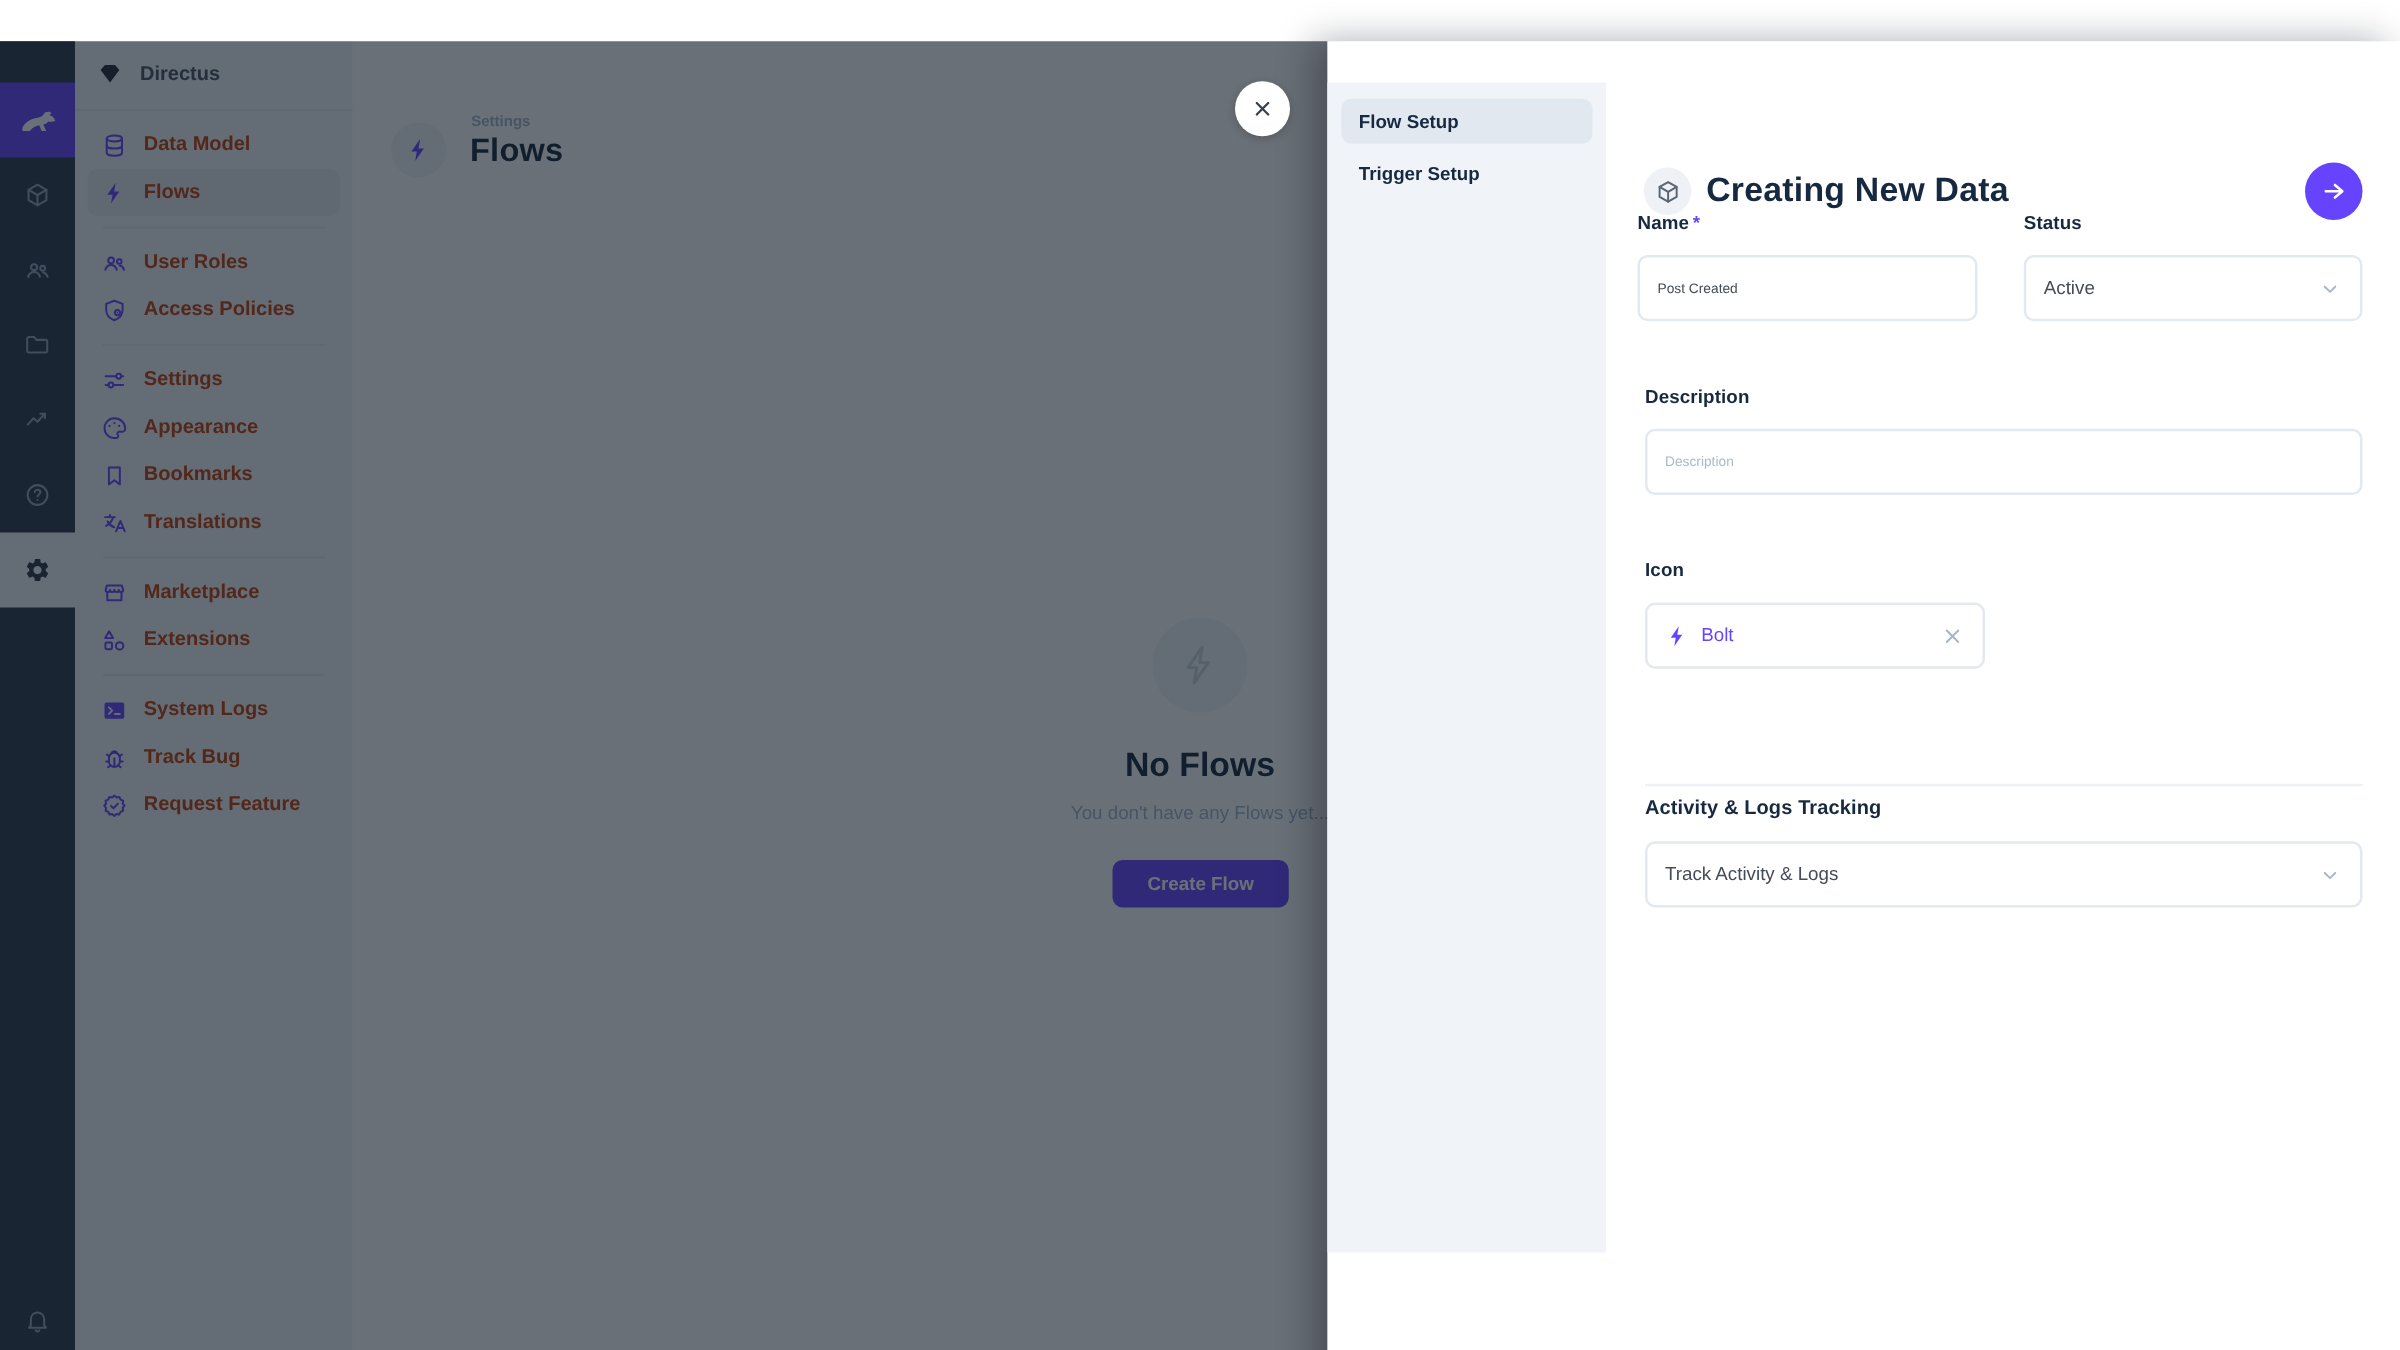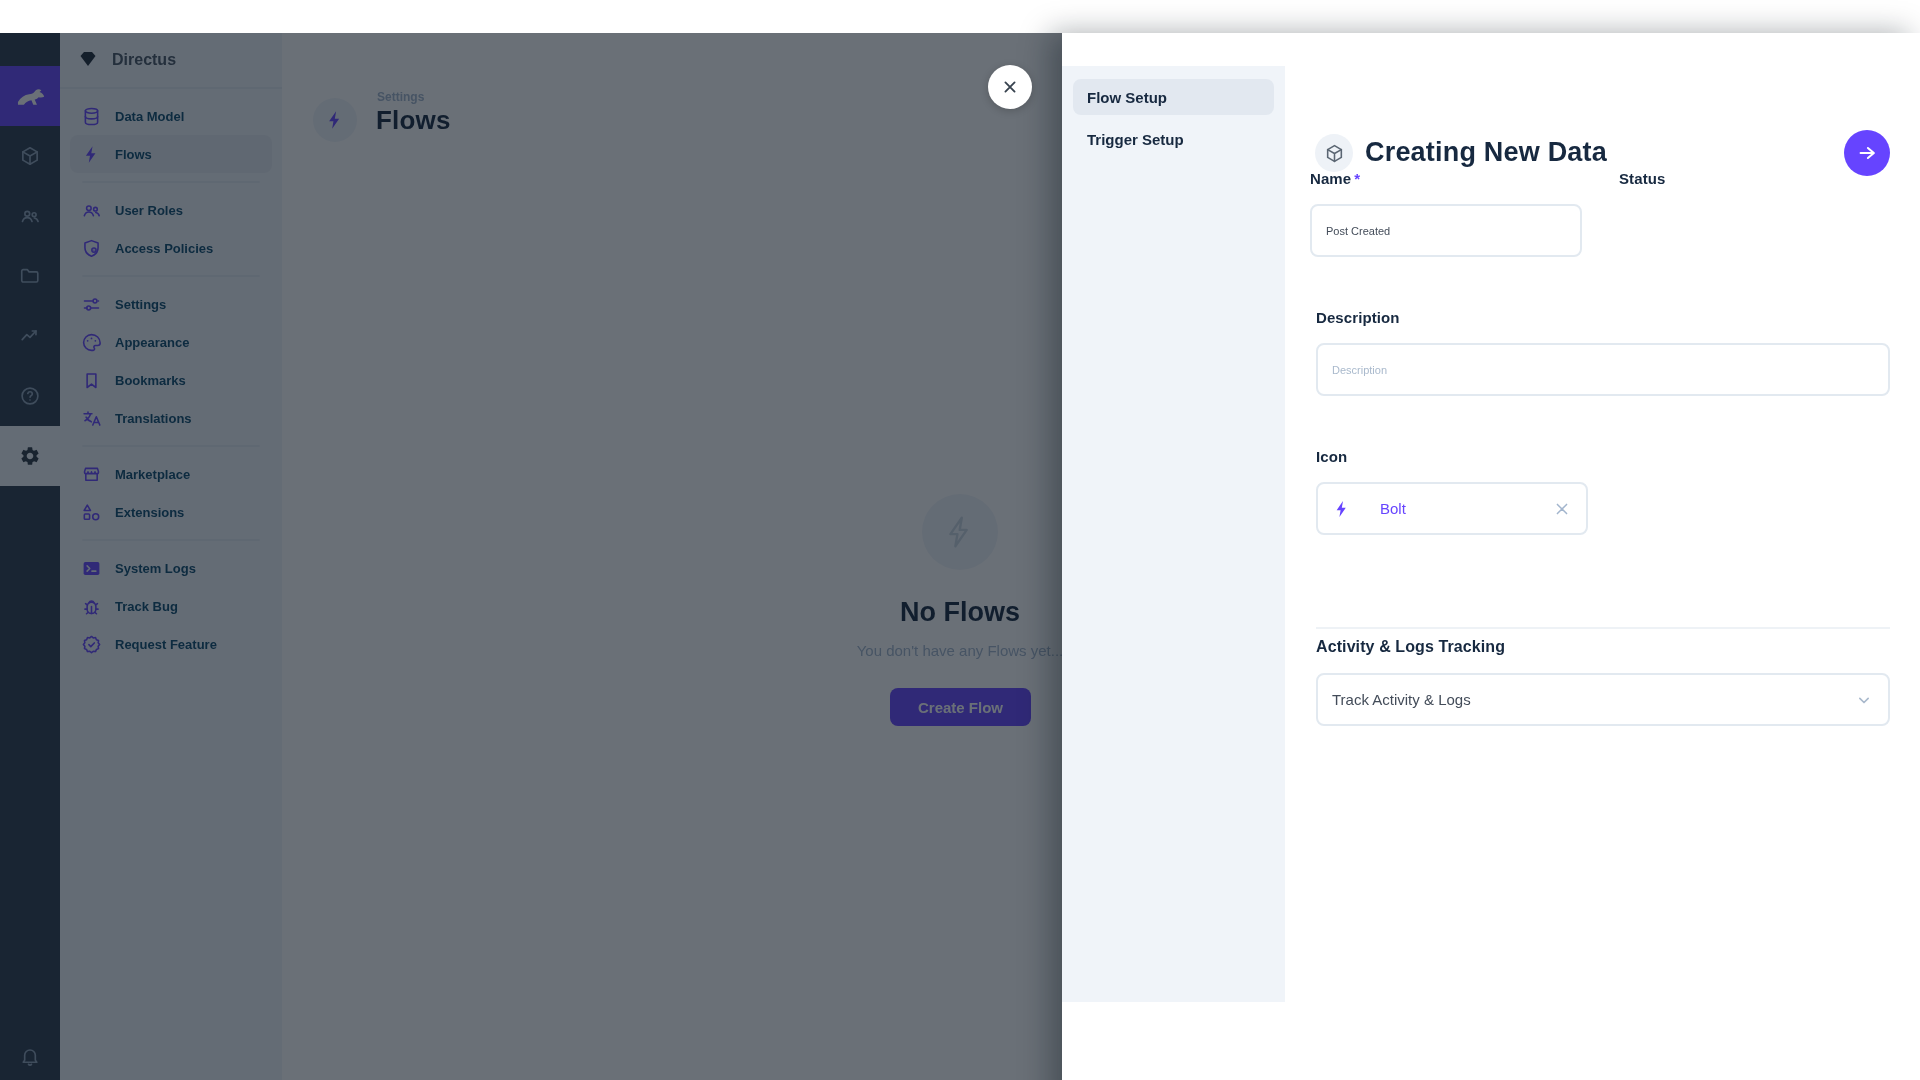--- a/index.html
+++ b/index.html
@@ -22,21 +22,21 @@
   
   .nav { left:60px; top:0; width:222px; height:1080px; background:#f0f4f9; z-index:1; }
   .nav-header { height:56px; display:flex; align-items:center; gap:12px; padding:0 16px;
                 border-bottom:2px solid #e3eaf2; color:#1e2a38; }
   .nav-header .name { font-size:16px; font-weight:700; color:#475565; }
   .nav-list { padding:8px 10px 0 10px; }
   .nav-item { height:38px; border-radius:8px; display:flex; align-items:center; gap:13px;
               padding:0 11px; cursor:pointer; }
   .nav-item.active { background:#e4eaf1; }
   .nav-item .nicon { color:#6644ff; width:21px; height:21px; flex:0 0 21px; }
-  .nav-item .nlabel { font-size:13px; font-weight:600; color:#0c4a6e; }
+  .nav-item .nlabel { font-size:16px; font-weight:600; color:#c2410c; }
   .nav-sep { height:2px; background:#e3eaf2; margin:8px 12px; border-radius:1px; }
 
   
   .main { left:282px; top:0; width:1638px; height:1080px; background:#ffffff; z-index:1; }
   .page-icon { left:31px; top:32px; width:44px; height:44px; border-radius:50%;
                background:#f0f4f9; display:flex; align-items:center; justify-content:center; color:#6644ff; }
   .crumb { left:95px; top:24px; font-size:12px; font-weight:600; color:#a2b5cd; }
   .page-title { left:94px; top:39px; font-size:26px; font-weight:700; color:#172940; letter-spacing:.2px; }
   .empty-circle { left:640px; top:428px; width:76px; height:76px; border-radius:50%;
                   background:#f0f4f9; display:flex; align-items:center; justify-content:center; color:#c9d4e0; }
@@ -77,21 +77,21 @@
   .chev { margin-left:auto; color:#a9b9cc; flex:0 0 auto; }
   .f-name   { left:25px;  top:104px; width:272px; }
   .f-status { left:334px; top:104px; width:271px; }
   .f-desc   { left:31px;  top:243px; width:574px; }
   .f-icon   { left:31px;  top:382px; width:272px; }
   .f-color  { left:334px; top:382px; width:271px; }
   .f-track  { left:31px;  top:572px; width:574px; }
   .f-track .f-label { font-size:16px; }
   .d-divider { left:31px; top:528px; width:574px; height:2px; background:#eef2f6; }
 
-  .icon-box { gap:28px; cursor:pointer; }
+  .icon-box { gap:9px; cursor:pointer; }
   .icon-box .val { color:#6644ff; font-weight:500; }
   .icon-box .bolt { color:#6644ff; }
   .clear-x { margin-left:auto; color:#a2b5cd; cursor:pointer; }
   .color-box { padding-left:6px; cursor:pointer; }
   .swatch { width:40px; height:40px; border:2px solid #e4ebf2; border-radius:6px;
             display:flex; align-items:center; justify-content:center; color:#a9b9cc; flex:0 0 40px; }
   .color-ph { color:#a9b9cc; margin-left:11px; }
   .palette-ic { margin-left:auto; color:#a9b9cc; cursor:pointer; }
   .select-box { cursor:pointer; }
 </style>
@@ -333,20 +333,26 @@
         <div class="f-label">
           <span>Name</span><span class="req">*</span>
         </div>
         <div class="box">
           <input type="text" value="Post Created" style="">
         </div>
       </div>
 
       <div class="field f-status">
         <div class="f-label">Status</div>
+        <div class="box select-box">
+          <span>Active</span>
+          <svg class="ic chev" width="20" height="20" viewBox="0 0 24 24" fill="none" stroke="currentColor" stroke-width="2" stroke-linecap="round" stroke-linejoin="round">
+            <path d="M7 10l5 5 5-5"></path>
+          </svg>
+        </div>
       </div>
 
       <div class="field f-desc">
         <div class="f-label">Description</div>
         <div class="box">
           <input type="text" placeholder="Description" style="">
         </div>
       </div>
 
       <div class="field f-icon">

